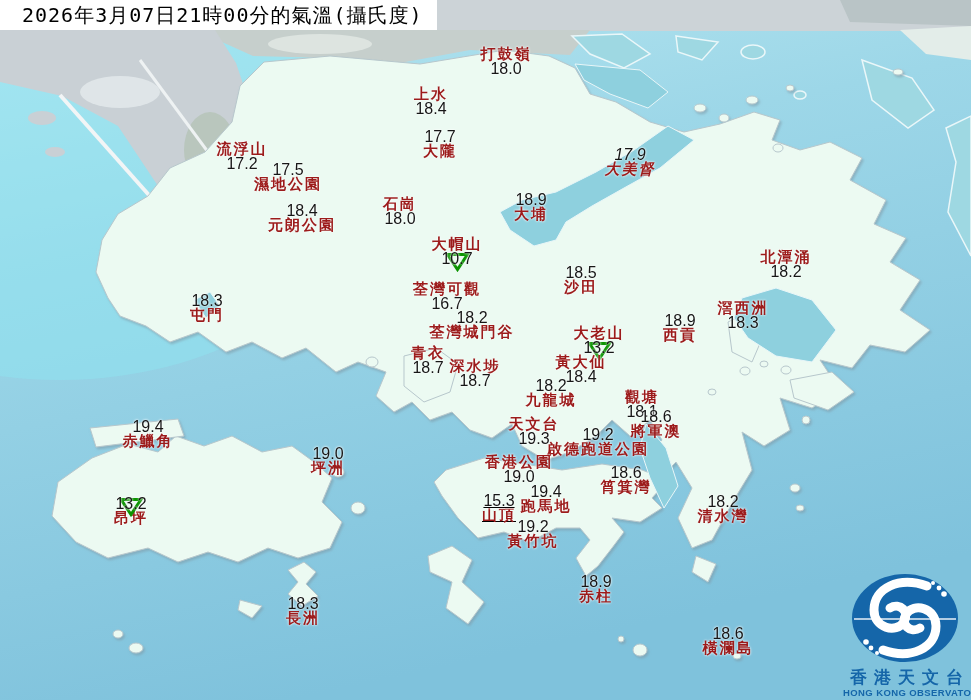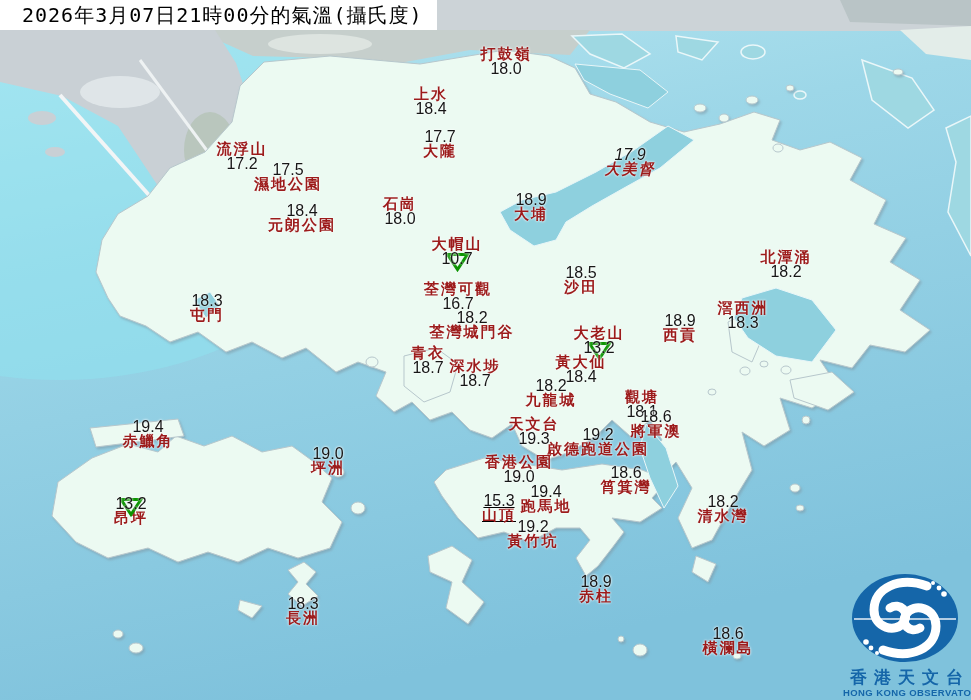--- a/index.html
+++ b/index.html
@@ -185,21 +185,21 @@
           <div class="s-val">18.5</div>
         </div>
         <div class="s-name">沙田</div>
       </div>
       <div class="station" style="left: 786px; top: 250px;">
         <div class="s-name">北潭涌</div>
         <div class="s-valwrap">
           <div class="s-val">18.2</div>
         </div>
       </div>
-      <div class="station" style="left: 458px; top: 282px; text-align: right;">
+      <div class="station" style="left: 447px; top: 282px; text-align: right;">
         <div class="s-name">荃灣可觀</div>
         <div class="s-valwrap">
           <div class="s-val">16.7</div>
         </div>
       </div>
       <div class="station" style="left: 207px; top: 294px;">
         <div class="s-valwrap">
           <div class="s-val">18.3</div>
         </div>
         <div class="s-name">屯門</div>

